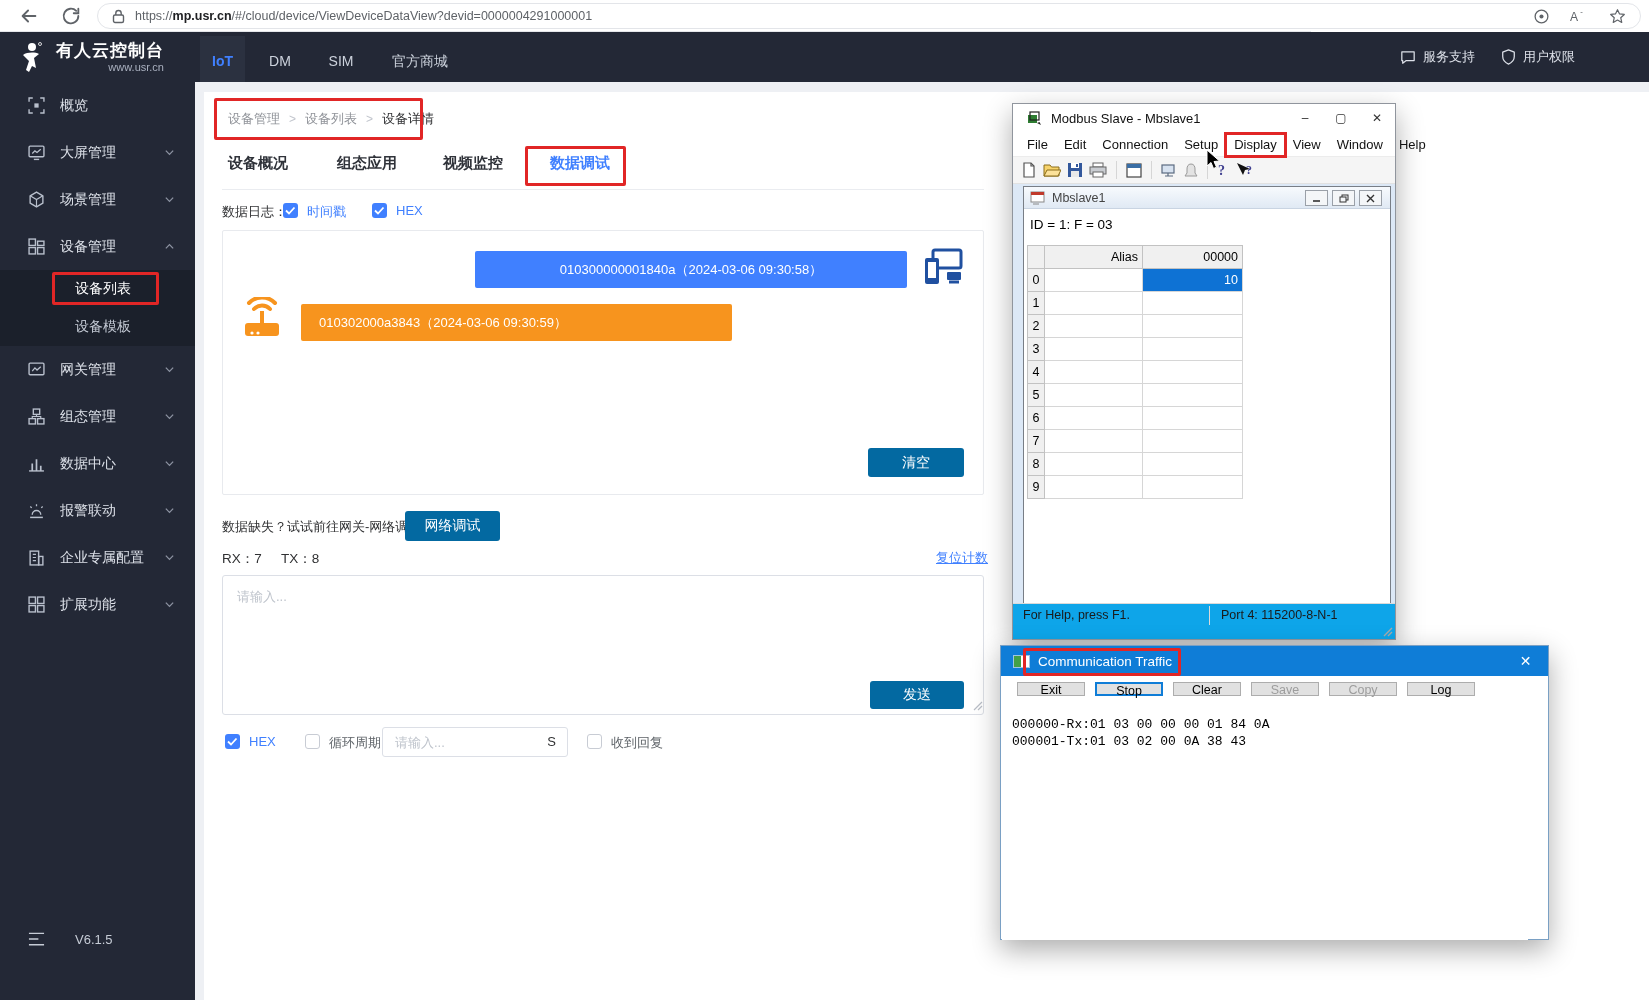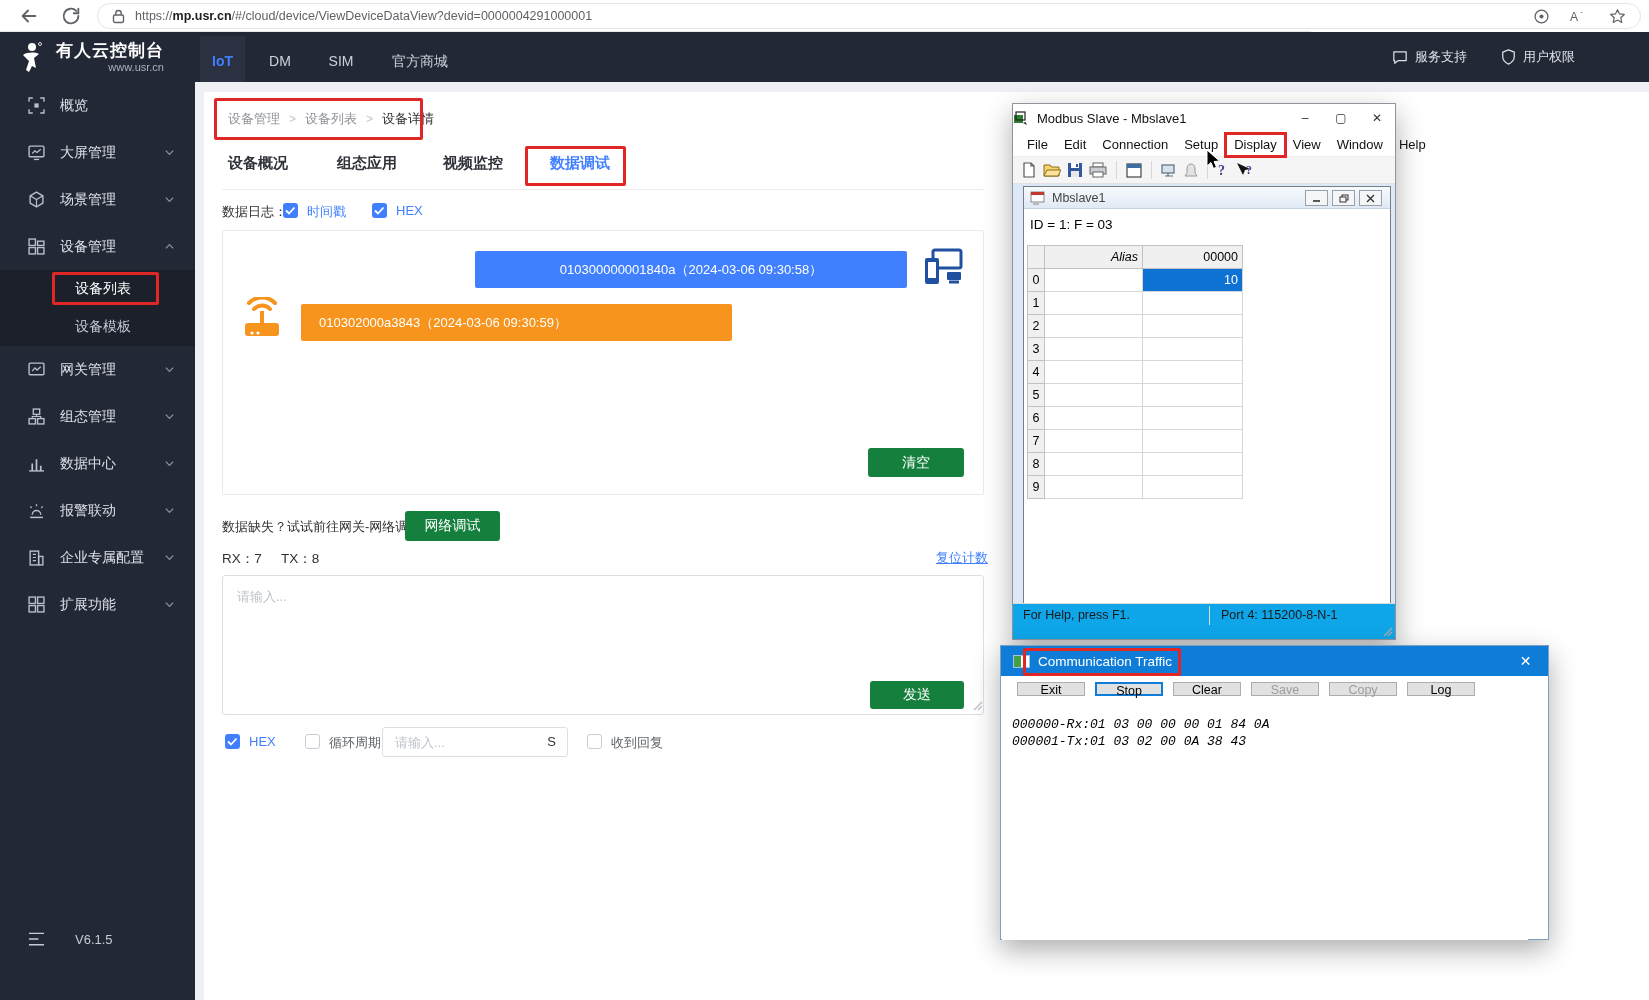--- a/index.html
+++ b/index.html
@@ -15,21 +15,21 @@
   .pill-icons { margin-left:auto; display:flex; gap:20px; align-items:center; color:#5f6368; }
 
   
   .topnav { position:absolute; left:0; top:32px; width:1649px; height:50px; background:#232836; }
   .logo { position:absolute; left:0; top:0; width:195px; height:50px; display:flex; align-items:center; }
   .logo-txt { margin-left:10px; }
   .logo-title { color:#fff; font-size:17px; font-weight:700; letter-spacing:1px; line-height:20px; }
   .logo-sub { color:#a9b0bf; font-size:11px; text-align:right; line-height:13px; }
   .nav-tab { position:absolute; top:4px; height:56px; line-height:50px; text-align:center; font-size:14px; color:#ccd2dc; cursor:default; }
   .nav-tab.active { background:#2b3140; color:#4080ff; font-weight:700; }
-  .nav-right { position:absolute; right:74px; top:0; height:50px; display:flex; align-items:center; gap:34px; color:#dde1e9; font-size:13px; }
+  .nav-right { position:absolute; right:74px; top:0; height:50px; display:flex; align-items:center; gap:26px; color:#dde1e9; font-size:13px; }
   .nav-right .itm { display:flex; align-items:center; gap:7px; }
 
   
   .sidebar { position:absolute; left:0; top:82px; width:195px; height:918px; background:#232836; }
   .side-item { position:relative; height:47px; display:flex; align-items:center; padding-left:28px; color:#dce0e8; font-size:14px; }
   .side-item .micon { width:17px; height:17px; margin-right:15px; color:#b9c0cd; flex:0 0 auto; }
   .chev { position:absolute; right:20px; width:11px; height:11px; color:#8d93a2; }
   .side-sub-wrap { background:#1b202b; }
   .side-sub { position:relative; height:38px; display:flex; align-items:center; padding-left:75px; font-size:14px; color:#c2c8d3; }
   .side-sub.active { color:#ffffff; }
@@ -50,78 +50,78 @@
   .cb.off { background:#fff; border:1px solid #c8ccd4; }
   .cb svg { position:absolute; left:2px; top:3px; }
 
   .optrow { position:absolute; top:121px; font-size:13px; }
   .blue-lbl { color:#4080ff; } .gray-lbl { color:#5f6469; }
 
   .logpanel { position:absolute; left:27px; top:148px; width:762px; height:265px; border:1px solid #e8eaee; border-radius:2px; background:#fff; }
   .msg { position:absolute; height:37px; line-height:37px; color:#fff; font-size:13px; border-radius:2px; white-space:nowrap; }
   .msg.sent { left:252px; top:20px; width:432px; background:#4080ff; text-align:center; }
   .msg.recv { left:78px; top:73px; width:431px; background:#f7941e; padding-left:18px; }
-  .blue-btn { background:#15803d; color:#fff; border:none; border-radius:3px; font-size:14px; font-family:inherit; }
+  .blue-btn { background:#0369a1; color:#fff; border:none; border-radius:3px; font-size:14px; font-family:inherit; }
 
   .hintrow { position:absolute; top:436px; left:27px; font-size:13px; color:#303133; }
   .rxtx { position:absolute; top:468px; left:27px; font-size:13.5px; color:#303133; }
   .reset-link { position:absolute; top:467px; left:741px; font-size:13px; color:#4080ff; text-decoration:underline; }
 
   .sendbox { position:absolute; left:27px; top:493px; width:762px; height:140px; border:1px solid #dcdfe6; border-radius:3px; font-family:inherit; font-size:13px; padding:12px 14px; color:#333; resize:none; }
   .sendbox::placeholder { color:#bfc4cc; }
   .grip { position:absolute; color:#b9bec7; }
 
   .botrow-input { position:absolute; left:187px; top:645px; width:186px; height:30px; border:1px solid #dcdfe6; border-radius:3px; }
   .botrow-input input { position:absolute; left:0; top:0; width:150px; height:28px; border:none; outline:none; font-family:inherit; font-size:13px; padding:0 12px; color:#333; background:transparent; }
   .botrow-input input::placeholder { color:#bfc4cc; }
   .unit-s { position:absolute; right:11px; top:6px; font-size:13px; color:#303133; }
 
   
   .redbox { position:absolute; border:3px solid #e12626; border-radius:2px; pointer-events:none; z-index:40; }
 
   
   .modbus { position:absolute; left:1012px; top:103px; width:384px; height:537px; background:#fff; border:1px solid #90959d; box-shadow:0 10px 26px rgba(0,0,0,.32); z-index:20; }
-  .m-title { position:relative; height:28px; display:flex; align-items:center; padding-left:0; background:#fff; }
+  .m-title { position:relative; height:28px; display:flex; align-items:center; padding-left:14px; background:#fff; }
   .m-title-txt { margin-left:8px; font-size:13px; color:#111; }
   .m-ctrls { position:absolute; right:0; top:0; height:28px; display:flex; }
   .m-ctl { width:36px; height:28px; display:flex; align-items:center; justify-content:center; color:#333; font-size:12px; }
   .m-menu { position:relative; height:25px; display:flex; align-items:center; padding-left:6px; font-size:13px; color:#111; border-bottom:1px solid #ececec; }
   .m-menu span.mi { padding:0 8px; position:relative; }
   .mi-box { position:absolute; left:-2px; top:-5px; right:-2px; bottom:-6px; border:3px solid #e12626; }
   .m-tools { height:27px; display:flex; align-items:center; gap:6px; padding-left:8px; background:#f5f5f5; border-bottom:1px solid #e2e2e2; }
   .tsep { width:1px; height:18px; background:#d6d6d6; margin:0 3px; }
   .m-mdi { position:relative; height:432px; background:#dce8f6; }
   .doc { position:absolute; left:10px; top:2px; width:368px; height:427px; border:1px solid #7c8graph08; border:1px solid #787e86; background:#fff; }
   .doc-title { position:relative; height:22px; background:linear-gradient(#f7fafd,#e0e9f4); border-bottom:1px solid #c9d4e2; display:flex; align-items:center; padding-left:6px; }
   .doc-title-txt { margin-left:7px; font-size:12.5px; color:#444; }
   .doc-btns { position:absolute; right:8px; top:3px; display:flex; gap:4px; }
   .doc-btn { width:23px; height:16px; border:1px solid #9aa0a8; background:#f4f6f8; display:flex; align-items:center; justify-content:center; color:#333; }
   .id-line { position:absolute; left:6px; top:30px; font-size:13.5px; color:#000; }
   .mtable { position:absolute; left:3px; top:58px; border-collapse:collapse; }
   .mtable td { border:1px solid #d6d6d6; font-size:12.5px; height:23px; padding:0 4px; background:#fff; color:#000; }
   .mtable tr.hdr td { background:#f0f0f0; border-color:#c2c2c2; text-align:right; }
   .mtable td.rnum { background:#f0f0f0; border-color:#c2c2c2; text-align:center; width:17px; }
-  .mtable td.alias { width:98px; text-align:right;font-style:italic; }
+  .mtable td.alias { width:98px; text-align:right; }
   .mtable td.val { width:100px; text-align:right; }
   .mtable td.sel { background:#0e72d4; color:#fff; }
   .m-status { position:absolute; left:0; bottom:0; width:100%; height:36px; background:#0ea5e9; border-top:1px solid #dadada; font-size:12.5px; color:#1a1a1a; }
   .m-status .s1 { position:absolute; left:10px; top:4px; }
   .m-status .ssep { position:absolute; left:196px; top:2px; width:1px; height:19px; background:#d9d9d9; }
   .m-status .s2 { position:absolute; left:208px; top:4px; }
 
   
   .traffic { position:absolute; left:1000px; top:645px; width:549px; height:295px; background:#fff; border:1px solid #7aa0c4; box-shadow:0 10px 26px rgba(0,0,0,.32); z-index:25; }
   .t-title { position:relative; height:30px; background:#0f7dd7; display:flex; align-items:center; padding-left:12px; }
   .t-title-txt { margin-left:8px; font-size:13.5px; color:#fff; }
   .t-close { position:absolute; right:0; top:0; width:45px; height:30px; display:flex; align-items:center; justify-content:center; color:#fff; font-size:14px; }
   .t-btnrow { position:absolute; left:0; top:36px; width:100%; height:26px; }
   .t-btn { position:absolute; top:0; width:68px; height:14px; background:#e1e1e1; border:1px solid #adadad; font-size:12.5px; font-family:inherit; color:#000; }
   .t-btn.focus { border:2px solid #0f7dd7; }
   .t-btn.disabled { color:#9d9d9d; }
-  .t-log { position:absolute; left:1px; top:66px; width:526px; height:228px; background:#fff; font-family:"Liberation Mono","DejaVu Sans Mono",monospace; font-size:13px; color:#000; padding:4px 10px; line-height:17px;font-style:italic; }
+  .t-log { position:absolute; left:1px; top:66px; width:526px; height:228px; background:#fff; font-family:"Liberation Mono","DejaVu Sans Mono",monospace; font-size:13px; color:#000; padding:4px 10px; line-height:17px; }
 
   
   .cursor { position:absolute; left:1206px; top:149px; z-index:60; }
 </style>
 </head>
 <body>
 
 <div id="root">
 
   <div class="bbar">

